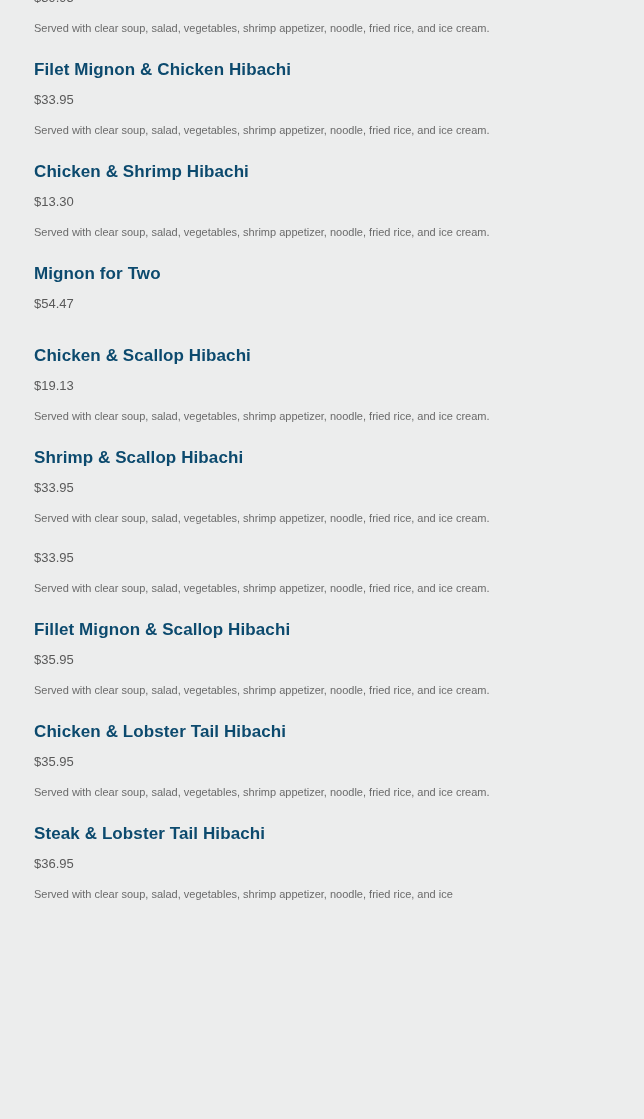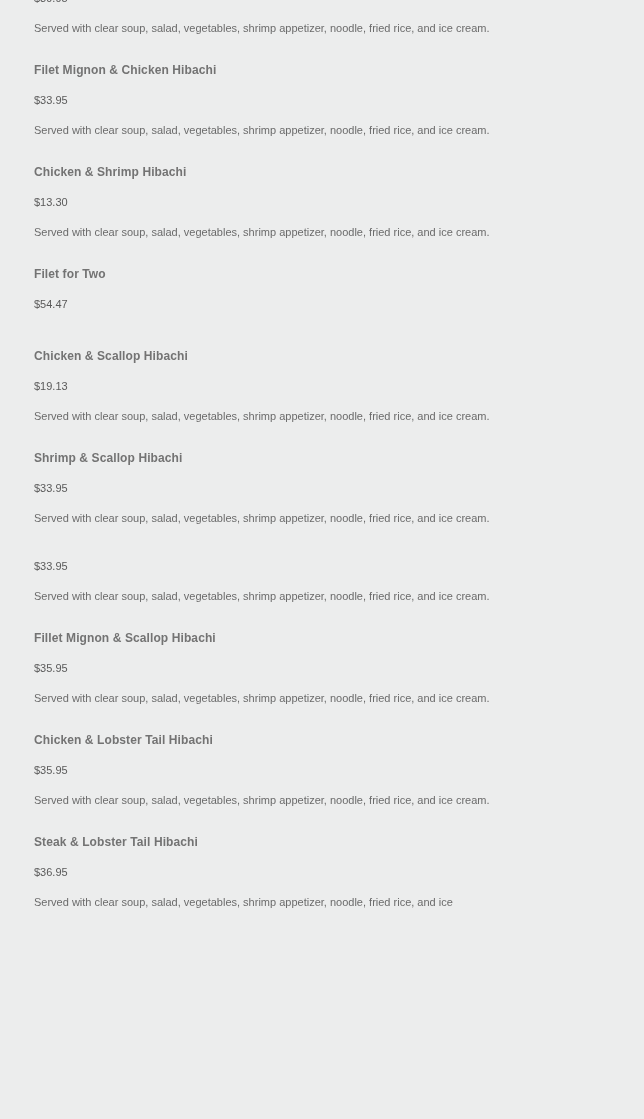--- a/index.html
+++ b/index.html
@@ -19,32 +19,32 @@
     box-sizing: border-box;
     width: 644px;
   }
   .item {
     padding-top: 22px;
   }
   .item:first-child {
     padding-top: 0;
   }
   .item-name {
-    font-size: 12px;
+    font-size: 17px;
     font-weight: bold;
-    color: #737373;
+    color: #0c4a6e;
     line-height: 20px;
     margin: 0 0 12px 0;
     letter-spacing: 0.1px;
   }
   .item-price {
-    font-size: 11px;
+    font-size: 13px;
     color: #5a5a5a;
     line-height: 16px;
-    margin: 8px 0 12px 0;
+    margin: 0 0 12px 0;
   }
   .item-desc {
     font-size: 11px;
     color: #6b6b6b;
     line-height: 20px;
     margin: 0;
     max-width: 578px;
   }
   
   .clipped-top .item-name {
@@ -78,21 +78,21 @@
     <p class="item-desc">Served with clear soup, salad, vegetables, shrimp appetizer, noodle, fried rice, and ice cream.</p>
   </div>
 
   <div class="item">
     <h3 class="item-name">Chicken &amp; Shrimp Hibachi</h3>
     <div class="item-price">$13.30</div>
     <p class="item-desc">Served with clear soup, salad, vegetables, shrimp appetizer, noodle, fried rice, and ice cream.</p>
   </div>
 
   <div class="item">
-    <h3 class="item-name">Filet for Two</h3>
+    <h3 class="item-name">Mignon for Two</h3>
     <div class="item-price">$54.47</div>
   </div>
 
   <div class="item">
     <h3 class="item-name">Chicken &amp; Scallop Hibachi</h3>
     <div class="item-price">$19.13</div>
     <p class="item-desc">Served with clear soup, salad, vegetables, shrimp appetizer, noodle, fried rice, and ice cream.</p>
   </div>
 
   <div class="item">

